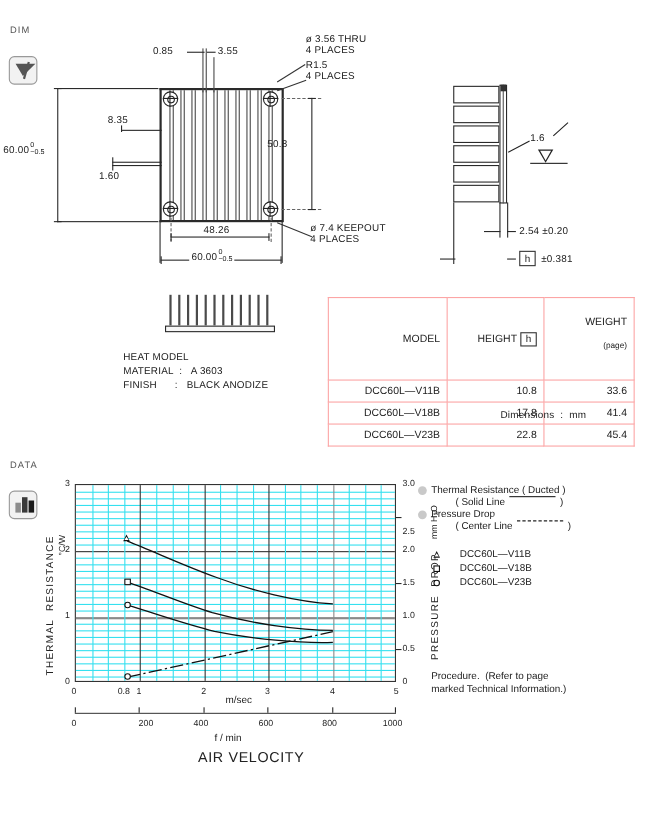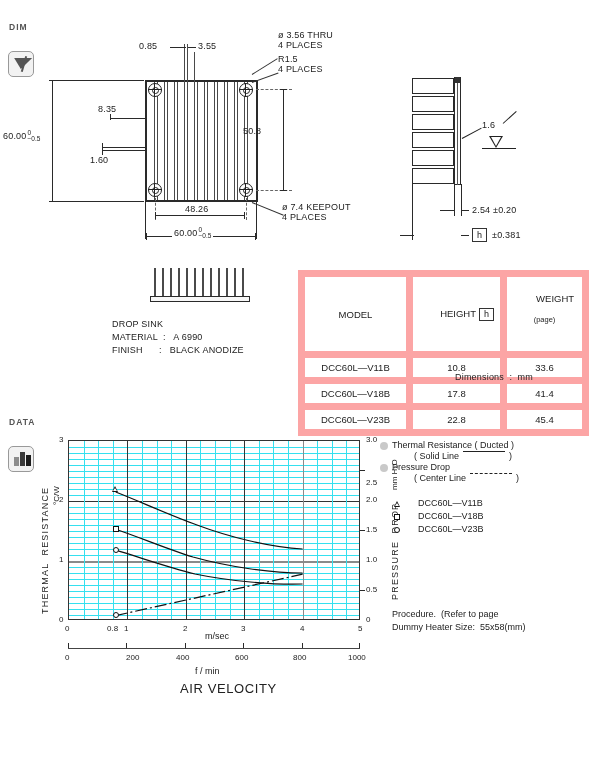--- a/index.html
+++ b/index.html
@@ -14,21 +14,21 @@
     color: #1a1a1a;
     overflow: hidden;
   }
   .abs { position: absolute; }
   .txt { font-size: 9px; letter-spacing: .2px; white-space: pre; color: #222; }
 
   
   .sect-tab { width: 34px; }
   .sect-tab .lbl {
     font-size: 8.5px; color: #555; letter-spacing: 1px;
-    margin-bottom: 19px; padding-left: 1px; font-weight: bold;
+    margin-bottom: 19px; padding-left: 1px;
   }
   .sect-tab .box {
     width: 26px; height: 26px;
     border: 1.5px solid #999; border-radius: 5px;
     background: #f2f2f2;
     position: relative; overflow: hidden;
   }
   
   .glyph-dim {
     position: absolute; left: 4px; top: 6px;
@@ -59,22 +59,22 @@
     border-top: 1px dashed #666;
   }
 
   
   table.spec {
     border-collapse: collapse;
     font-size: 9.5px;
     color: #222;
   }
   table.spec th, table.spec td {
-    border: 7px solid #fca5a5;
-    text-align: center;
+    border: 1px solid #fca5a5;
+    text-align: right;
     padding: 4px 6px;
     font-weight: normal;
     white-space: pre;
   }
   table.spec th { padding: 5px 6px; }
   table.spec .c-model { width: 108px; }
   table.spec .c-h { width: 78px; }
   table.spec .c-w { width: 82px; }
   .hbox {
     display: inline-block;
@@ -324,22 +324,22 @@
     <div class="ln vln thin" style="left:60px; top:0px; height:28px; width:1.6px;"></div>
     <div class="ln vln thin" style="left:68px; top:0px; height:28px; width:1.6px;"></div>
     <div class="ln vln thin" style="left:76px; top:0px; height:28px; width:1.6px;"></div>
     <div class="ln vln thin" style="left:84px; top:0px; height:28px; width:1.6px;"></div>
     <div class="ln vln thin" style="left:92px; top:0px; height:28px; width:1.6px;"></div>
   </div>
   <div style="position:absolute; left:0px; top:28px; width:100px; height:6px; border:1.2px solid #2a2a2a; background:#f7f7f7;"></div>
 </div>
 
 <div class="abs" style="left:112px; top:318px; line-height:13px;">
-  <div class="txt">DROP SINK</div>
-  <div class="txt">MATERIAL  :   A 6990</div>
+  <div class="txt">HEAT MODEL</div>
+  <div class="txt">MATERIAL  :   A 3603</div>
   <div class="txt">FINISH      :   BLACK ANODIZE</div>
 </div>
 
 <table class="spec abs" style="left:298px; top:270px;">
   <thead>
     <tr>
       <th class="c-model">MODEL</th>
       <th class="c-h">
         <span>HEIGHT</span><span class="hbox">h</span>
       </th>
@@ -536,14 +536,14 @@
   <div class="lg-row" style="padding-left:10px;">
     <span class="lg-mk">
         <span class="mk-ci"></span>
       </span>
     <span class="lg-txt" style="margin-left:14px;">DCC60L—V23B</span>
   </div>
 </div>
 
 <div class="abs" style="left:380px; top:608px; width:222px;">
   <div class="lg-txt" style="padding-left:12px; line-height:12px;">Procedure.  (Refer to page</div>
-  <div class="lg-txt" style="padding-left:12px; line-height:14px;">Dummy Heater Size:  55x58(mm)</div>
+  <div class="lg-txt" style="padding-left:12px; line-height:12px;">marked Technical Information.)</div>
 </div>
 
 </body></html>

